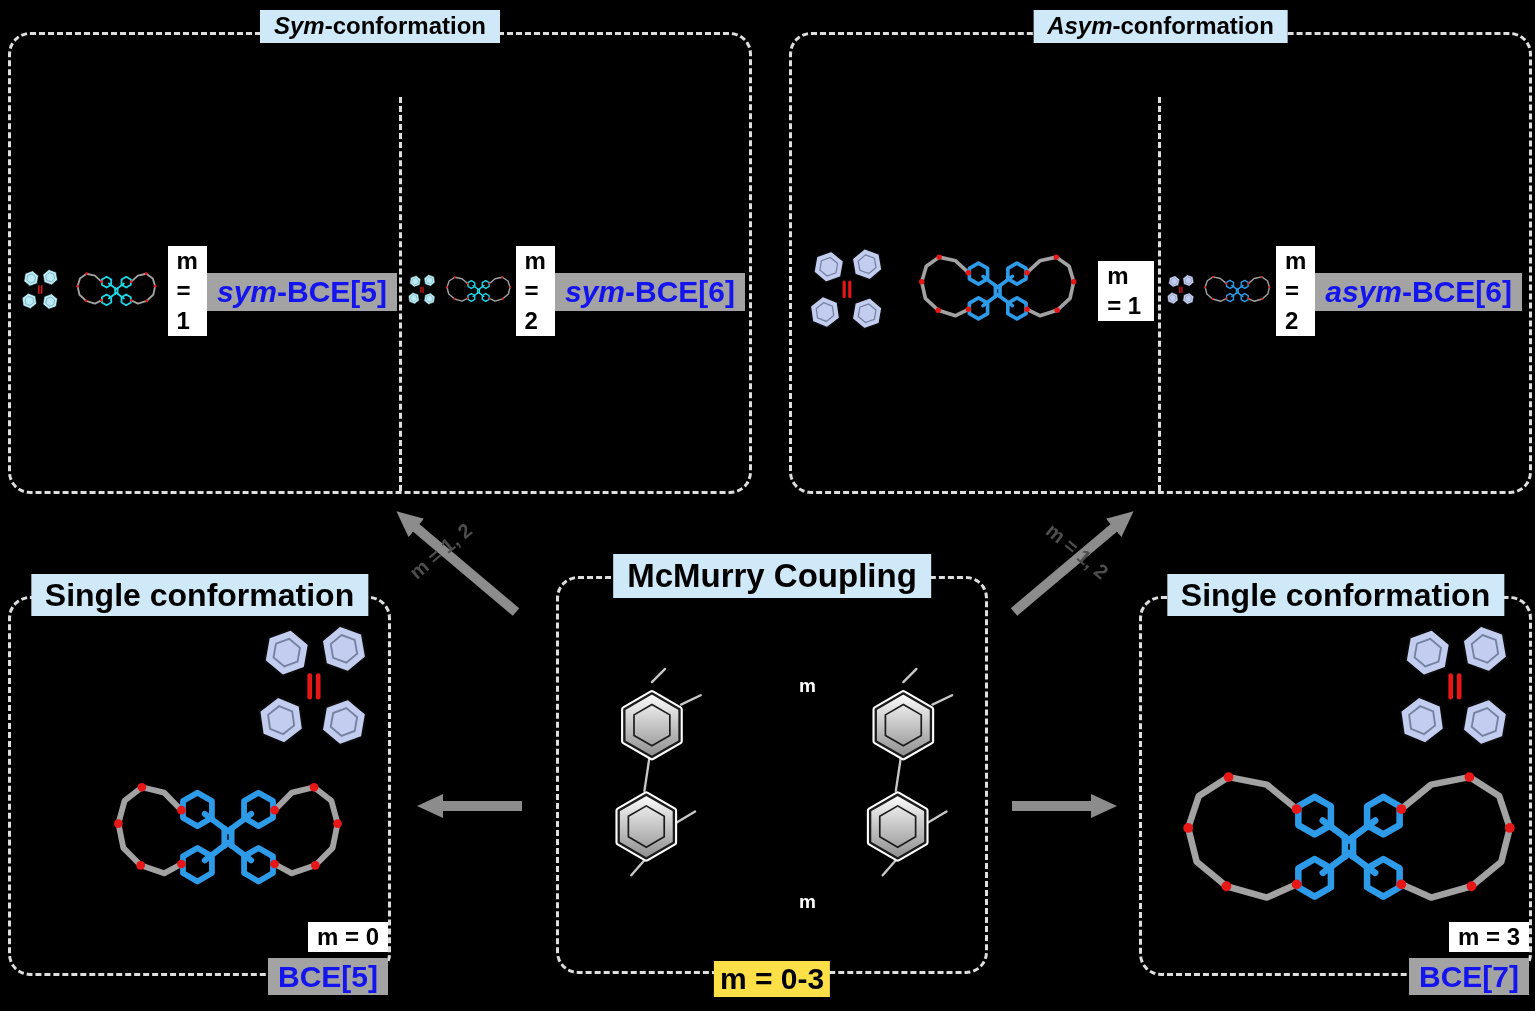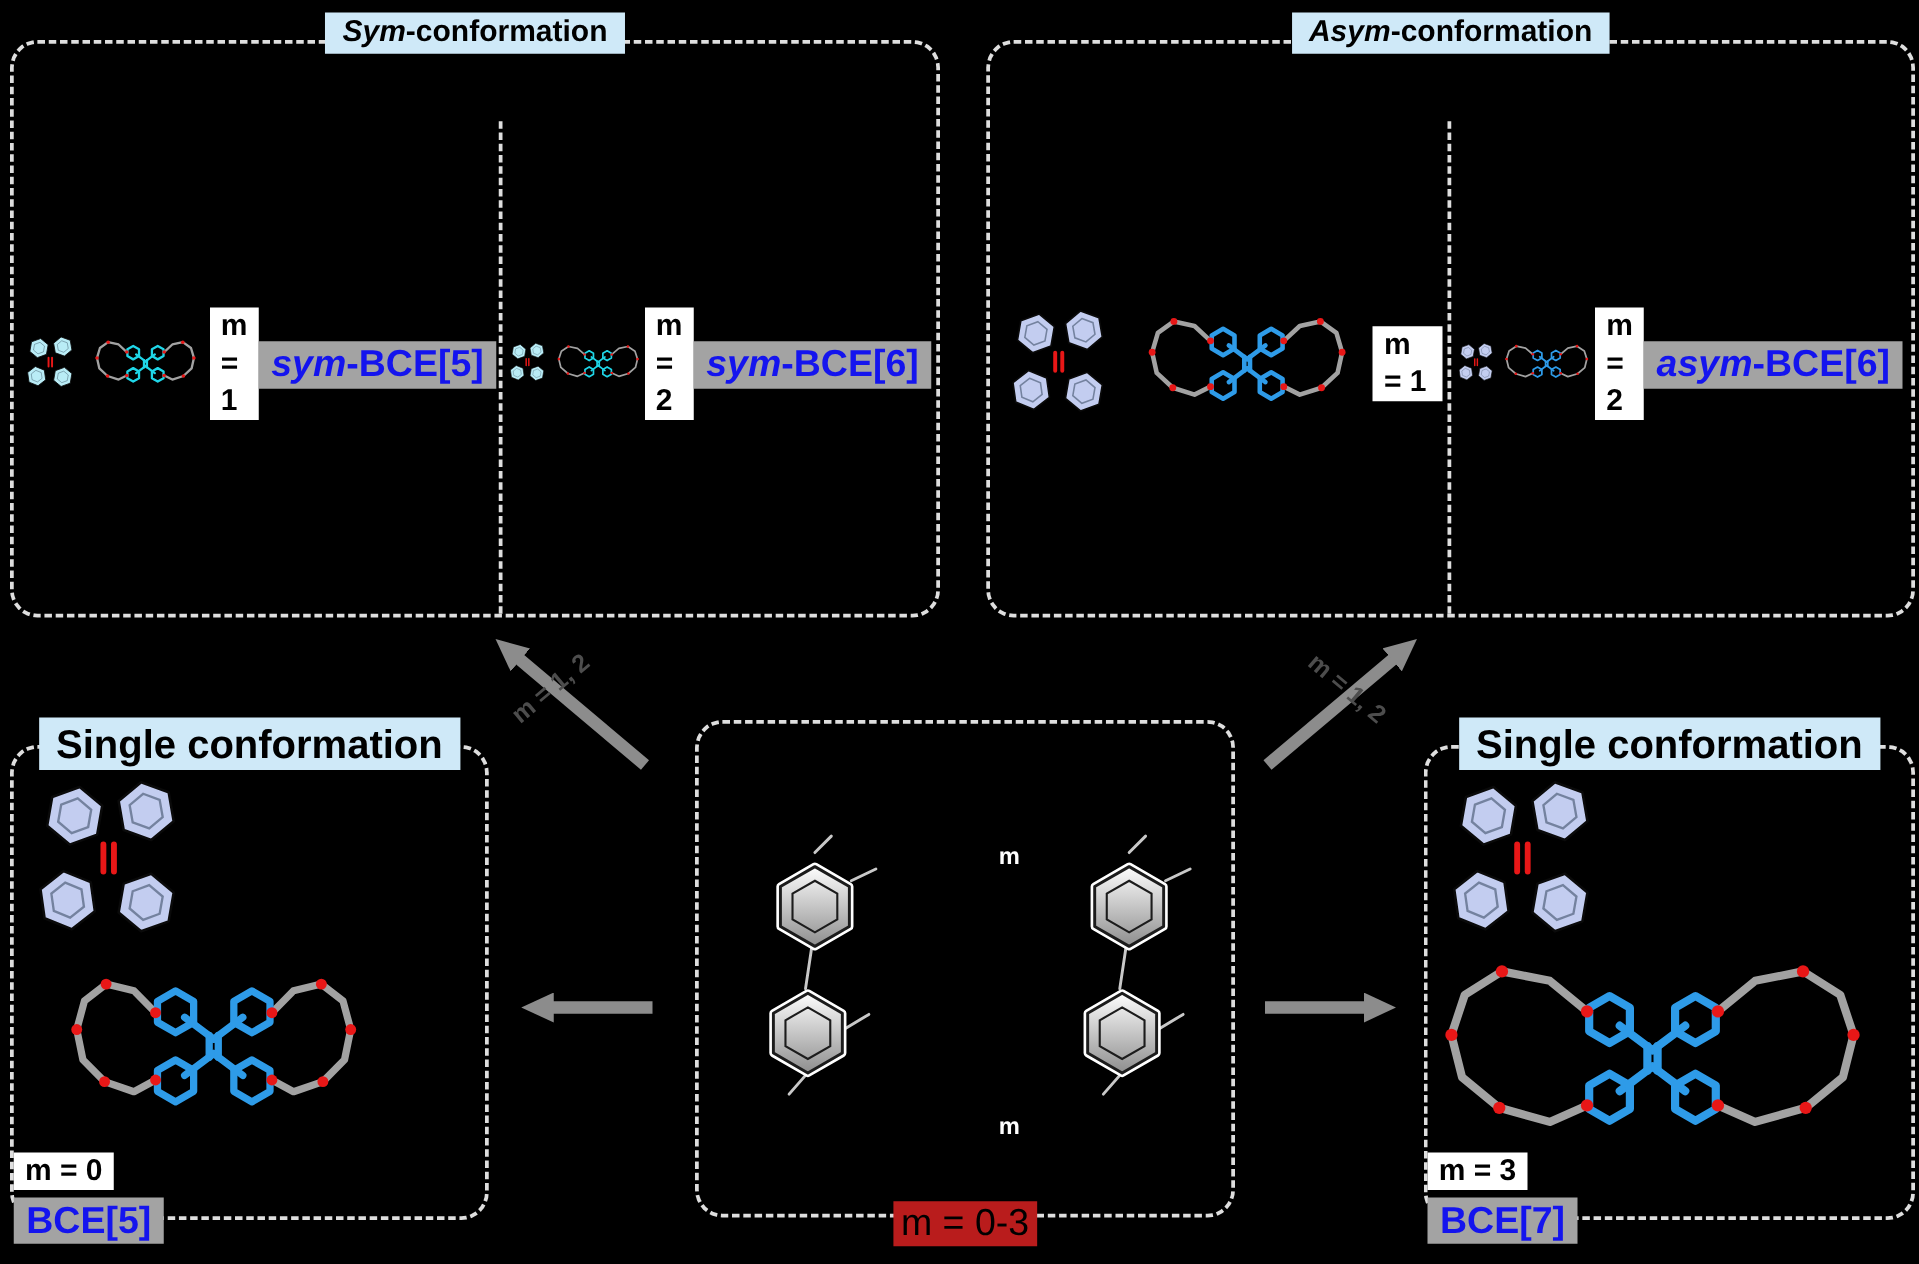--- a/index.html
+++ b/index.html
@@ -11,25 +11,25 @@
   .ptitle i{font-style:italic;font-weight:700;}
   .vdiv{position:absolute;top:62px;bottom:0;border-left:3px dashed #dedede;}
   .subcol{position:absolute;top:56px;bottom:4px;display:flex;flex-direction:row;align-items:center;}
   .cartoon{width:165px;height:150px;margin-top:2px;}
   .cartoon svg,.mol svg,.rx svg{width:100%;height:100%;display:block;}
   .mol{width:340px;height:190px;margin-top:4px;}
   .mol-sm{width:320px;height:158px;margin-top:2px;}
   .mlabel{margin-top:4px;background:#ffffff;color:#000;font-weight:700;font-size:24px;padding:0 9px;line-height:1.25;}
   .namelabel{margin-top:6px;background:#a3a3a3;color:#1414ee;font-weight:700;font-size:30px;padding:0 10px;line-height:1.25;white-space:nowrap;}
   .namelabel i{font-style:italic;}
-  .single-inner{position:absolute;inset:0;display:flex;flex-direction:column;align-items:flex-start;padding-top:16px;}
+  .single-inner{position:absolute;inset:0;display:flex;flex-direction:column;align-items:flex-end;padding-top:16px;}
   .rot{position:absolute;color:#4d4d4d;font-weight:700;font-size:20px;z-index:4;white-space:nowrap;}
   .msub{position:absolute;color:#ffffff;font-weight:700;font-size:19px;z-index:4;}
-  .range{position:absolute;bottom:-26px;left:50%;transform:translateX(-50%);background:#b91c1c;color:#000;
-         font-weight:400;font-size:30px;padding:1px 6px;white-space:nowrap;z-index:6;}
+  .range{position:absolute;bottom:-26px;left:50%;transform:translateX(-50%);background:#fde047;color:#000;
+         font-weight:700;font-size:30px;padding:1px 6px;white-space:nowrap;z-index:6;}
   .rx{position:absolute;left:16px;top:74px;width:394px;height:272px;}
   .arrows{position:absolute;inset:0;width:1535px;height:1011px;z-index:1;}
 </style>
 </head>
 <body>
 
 <div class="page">
 
   <svg class="arrows" viewBox="0 0 1535 1011">
     <defs>
@@ -343,20 +343,21 @@
             <circle cx="329.8" cy="148.3" r="6" fill="#e81717"></circle>
             <circle cx="116.0" cy="146.0" r="6" fill="#e81717"></circle>
             <circle cx="244.0" cy="146.0" r="6" fill="#e81717"></circle>
           </svg></div>
       <div class="mlabel">m = 3</div>
       <div class="namelabel">BCE[7]</div>
     </div>
   </section>
 
   <section class="panel" style="left:556px;top:576px;width:426px;height:392px;">
+    <div class="ptitle" style="font-size:33px;">McMurry Coupling</div>
     <div class="rx">
         <svg viewBox="0 0 420 280" preserveAspectRatio="xMidYMid meet">
           <defs>
             <linearGradient id="ggrad" x1="0" y1="0" x2="0" y2="1">
               <stop offset="0" stop-color="#fdfdfd"></stop>
               <stop offset="1" stop-color="#8e8e8e"></stop>
             </linearGradient>
           </defs>
           <g stroke="#c8c8c8" stroke-width="2.5" stroke-linecap="round">
             <line x1="82" y1="26" x2="96" y2="12"></line>

